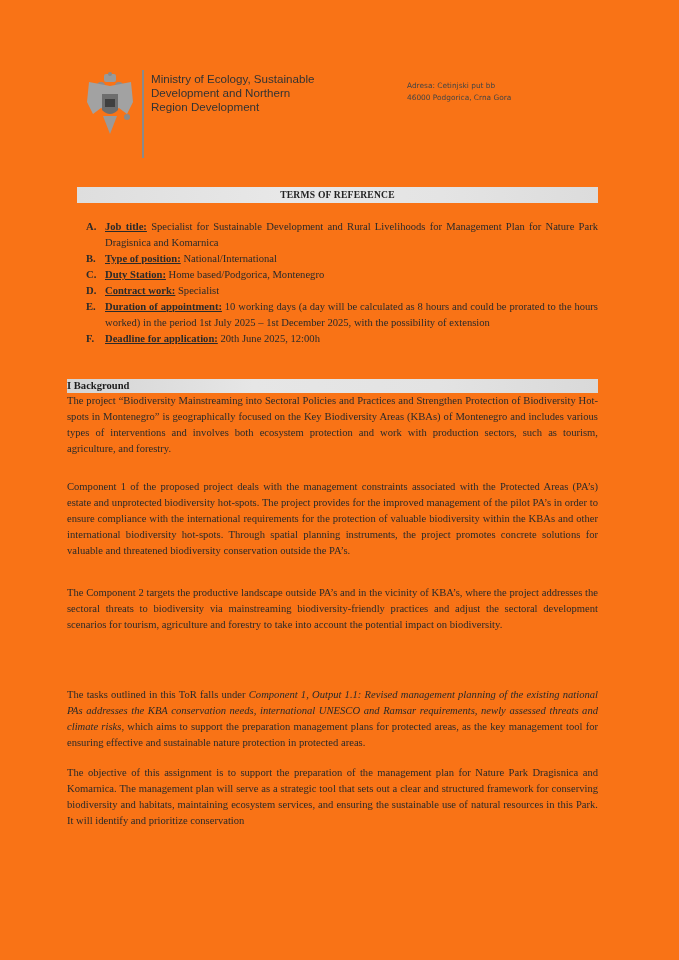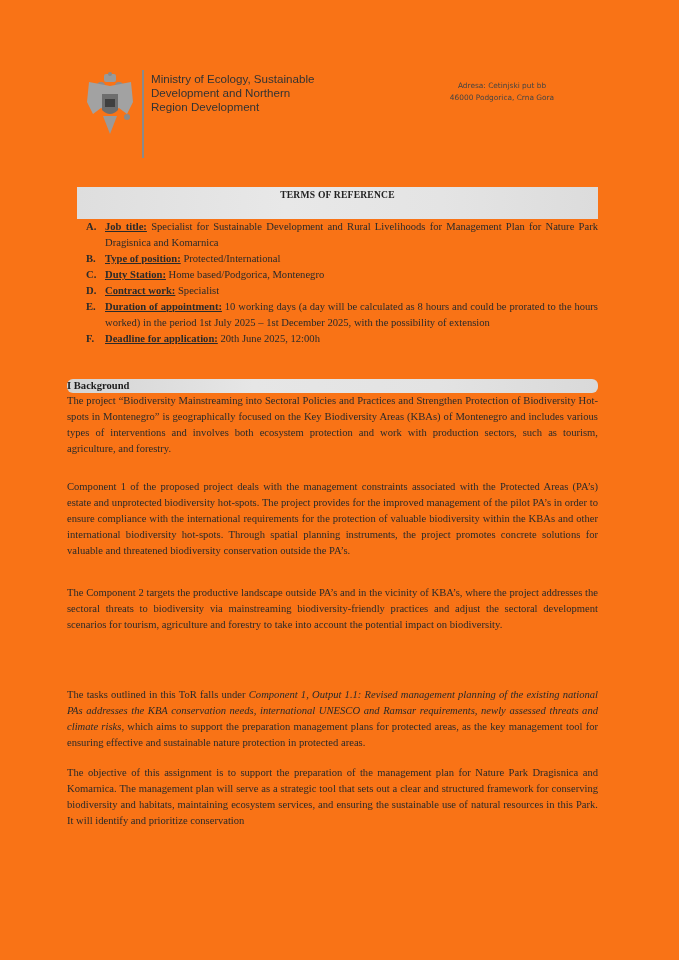--- a/index.html
+++ b/index.html
@@ -13,48 +13,47 @@
   
   .letterhead { position: absolute; left: 85px; top: 70px; width: 520px; height: 95px; }
   .crest { position: absolute; left: 0; top: 2px; width: 50px; height: 66px; }
   .vbar { position: absolute; left: 57px; top: 0; width: 1.5px; height: 88px; background: #8a8a8a; }
   .ministry {
     position: absolute; left: 66px; top: 2px;
     font-family: "Liberation Sans", sans-serif; font-size: 11.6px; line-height: 14px; color: #333;
   }
   .ministry div { white-space: nowrap; }
   .address {
-    position: absolute; left: 322px; top: 10px; text-align: center; width: 190px;
+    position: absolute; left: 322px; top: 10px; text-align: left; width: 190px;
     font-family: "DejaVu Sans", sans-serif; font-size: 7.4px; line-height: 12px; color: #444;
   }
   .address div { white-space: nowrap; }
 
   
   .title-bar {
-    position: absolute; left: 77px; top: 187px; width: 521px; height: 32px;
+    position: absolute; left: 77px; top: 187px; width: 521px; height: 16px;
     background: linear-gradient(90deg, #dedede, #e8e8e8 40%, #e4e4e4 70%, #dcdcdc);
   }
   .title-bar span {
     display: block; text-align: center; font-weight: bold; font-size: 9.6px; line-height: 16px; color: #222;
     font-family: "Liberation Serif", serif; letter-spacing: 0.2px;
   }
 
   
   .tor-list { position: absolute; left: 86px; top: 219px; width: 512px; font-size: 10.6px; line-height: 16px; font-family: "Liberation Serif", serif; }
   .tor-item { position: relative; padding-left: 19px; text-align: justify; }
   .tor-item .letter { position: absolute; left: 0; top: 0; font-weight: bold; }
   .tor-item .label { font-weight: bold; text-decoration: underline; }
 
   
   .section { position: absolute; left: 67px; width: 531px; font-family: "Liberation Serif", serif; font-size: 10.6px; line-height: 16px; }
   .section-heading {
     font-weight: bold; font-size: 10.6px; line-height: 14px; height: 14px;
     background: linear-gradient(90deg, #d4d4d4, #e6e6e6 35%, #e3e3e3 70%, #d9d9d9);
     color: #1e1e1e;
-    border-radius: 6px;
   }
   .para { text-align: justify; margin: 0; }
   .para em { font-style: italic; }
 </style>
 </head>
 <body>
 
 <div class="page">
 
   <div class="letterhead">
@@ -89,21 +88,21 @@
 
   <div class="title-bar">
     <span>TERMS OF REFERENCE</span>
   </div>
 
   <div class="tor-list">
     <div class="tor-item">
       <span class="letter">A.</span><span class="label">Job title:</span><span> Specialist for Sustainable Development and Rural Livelihoods for Management Plan for Nature Park Dragisnica  and Komarnica</span>
     </div>
     <div class="tor-item">
-      <span class="letter">B.</span><span class="label">Type of position:</span><span> Protected/International</span>
+      <span class="letter">B.</span><span class="label">Type of position:</span><span> National/International</span>
     </div>
     <div class="tor-item">
       <span class="letter">C.</span><span class="label">Duty Station:</span><span> Home based/Podgorica, Montenegro</span>
     </div>
     <div class="tor-item">
       <span class="letter">D.</span><span class="label">Contract work:</span><span> Specialist</span>
     </div>
     <div class="tor-item">
       <span class="letter">E.</span><span class="label">Duration of appointment:</span><span> 10 working days (a day will be calculated as 8 hours and could be prorated to the hours worked) in the period 1st July 2025 – 1st December 2025, with the possibility of extension</span>
     </div>

